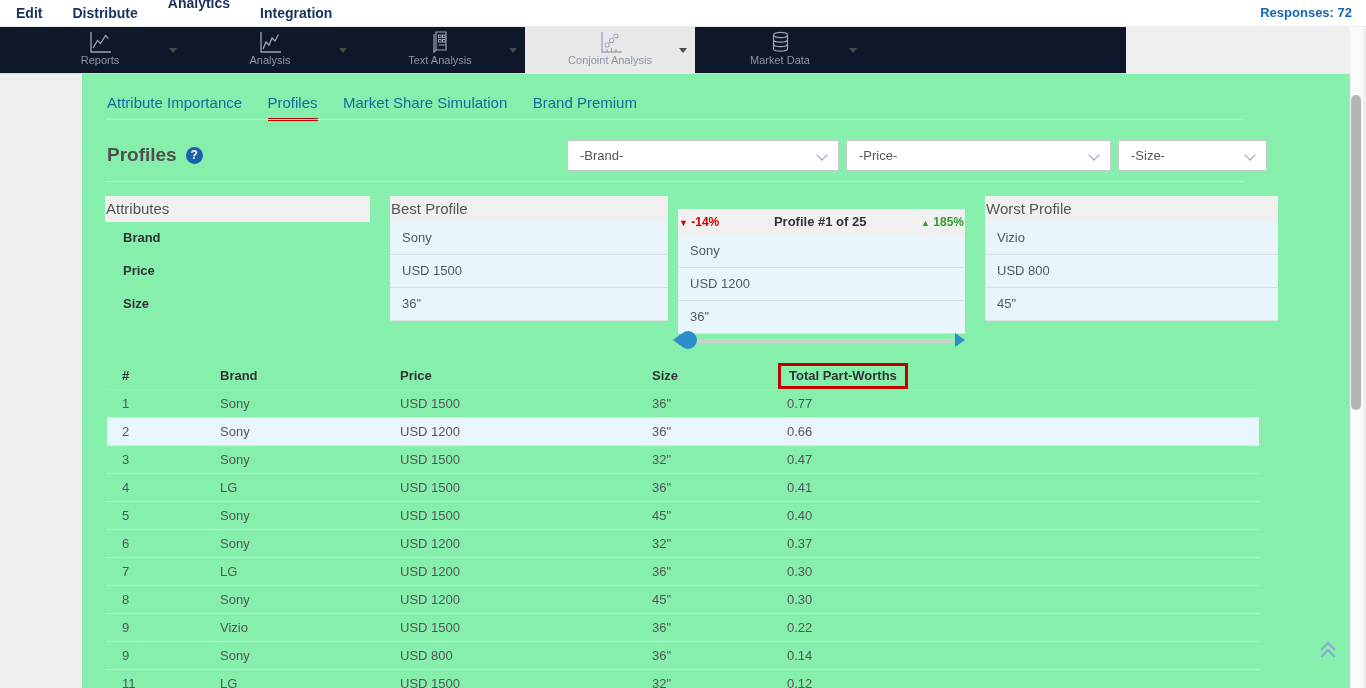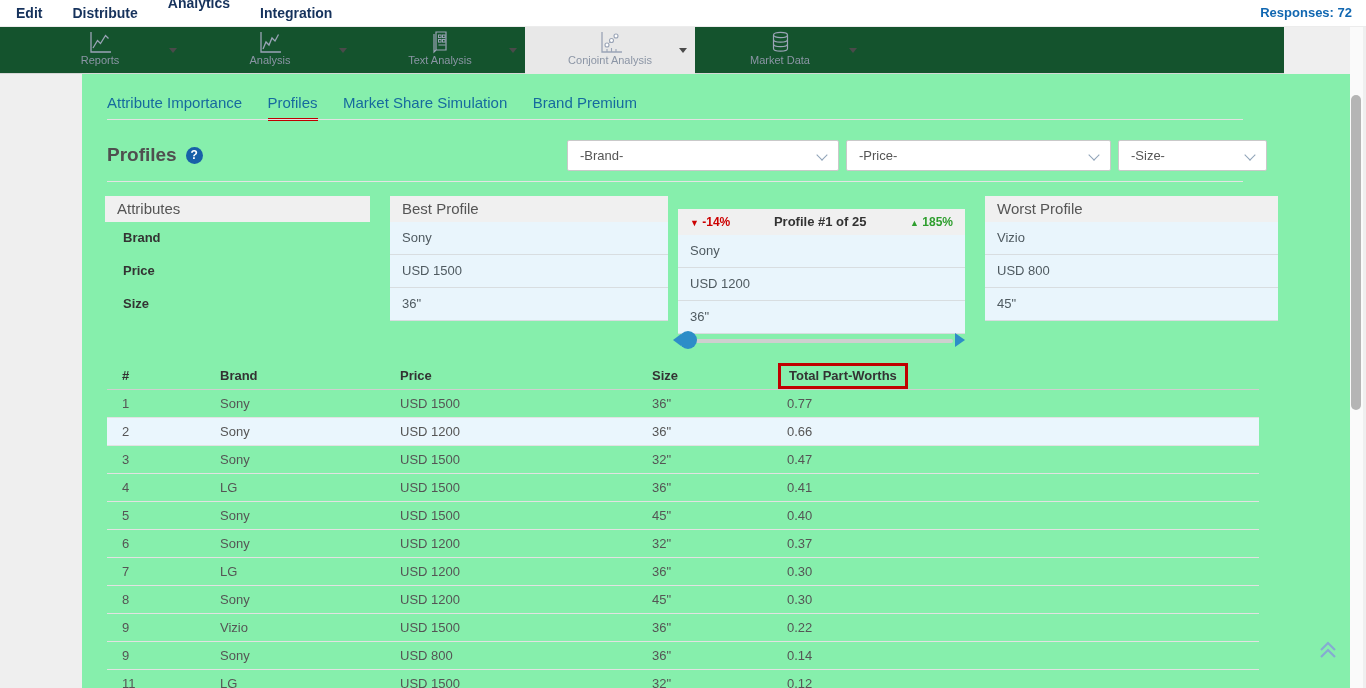--- a/index.html
+++ b/index.html
@@ -9,21 +9,21 @@
 
   
   .topnav { position:absolute; left:0; top:0; width:1366px; height:27px; background:#fff;
             border-bottom:1px solid #ececec; display:flex; align-items:center; }
   .topnav a { font-size:14px; font-weight:bold; color:#16325c; text-decoration:none; margin-left:30px; }
   .topnav a:first-child { margin-left:16px; }
   .topnav a.active { border-bottom:2px solid #84cc16; padding-bottom:18px; }
   .responses { position:absolute; right:14px; top:5px; font-size:13px; font-weight:bold; color:#1167b1; }
 
   
-  .ribbon { position:absolute; left:0; top:27px; width:1284px; height:47px; background:#14532d;
+  .ribbon { position:absolute; left:0; top:27px; width:1126px; height:47px; background:#0f172a;
             border-bottom:1px solid #d6d6d6; }
   .ribbon-btn { position:absolute; top:0; width:170px; height:47px; text-align:center; cursor:pointer; }
   .ribbon-btn.selected { background:#e8e8e8; }
   .ribbon-btn svg { display:block; margin:3px auto 0 auto; }
   .ribbon-label { font-size:11px; color:#8b95a5; display:block; margin-top:-1px; }
   .caret { position:absolute; right:8px; top:21px; width:0; height:0;
            border-left:4px solid transparent; border-right:4px solid transparent; border-top:5px solid #4a4a4a; }
 
   
   .content { position:absolute; left:82px; top:74px; width:1270px; height:614px; background:#86efac; }
@@ -45,21 +45,21 @@
   .select .chev { position:absolute; right:12px; top:10px; width:8px; height:8px;
                   border-right:1.5px solid #8fa3b8; border-bottom:1.5px solid #8fa3b8;
                   transform:rotate(45deg); }
   .sel-brand { left:461px; width:272px; }
   .sel-price { left:740px; width:265px; }
   .sel-size  { left:1012px; width:149px; }
 
   
   .card { position:absolute; top:122px; }
   .card-head { height:26px; line-height:26px; background:#f0f0f0; font-size:15px; color:#555;
-               padding:0 12px; }
+               padding:0 1px; }
   .card-head.split { display:flex; justify-content:space-between; align-items:center;margin-top:13px; }
   .badge-down { font-size:12px; font-weight:bold; color:#cc0000; }
   .badge-up   { font-size:12px; font-weight:bold; color:#2e9e2e;text-align:right; }
   .profile-num { font-size:13px; font-weight:bold; color:#333; }
   .card-row { height:33px; line-height:32px; background:#e9f5fc; border-bottom:1px solid #d8dde0;
               font-size:13px; color:#4f5a60; padding-left:12px; }
   .attr-col { left:23px; width:265px; }
   .attr-row { height:33px; line-height:32px; font-size:13px; font-weight:bold; color:#333; padding-left:18px; }
   .best-col  { left:308px; width:278px; }
   .cur-col   { left:596px; width:287px; }

